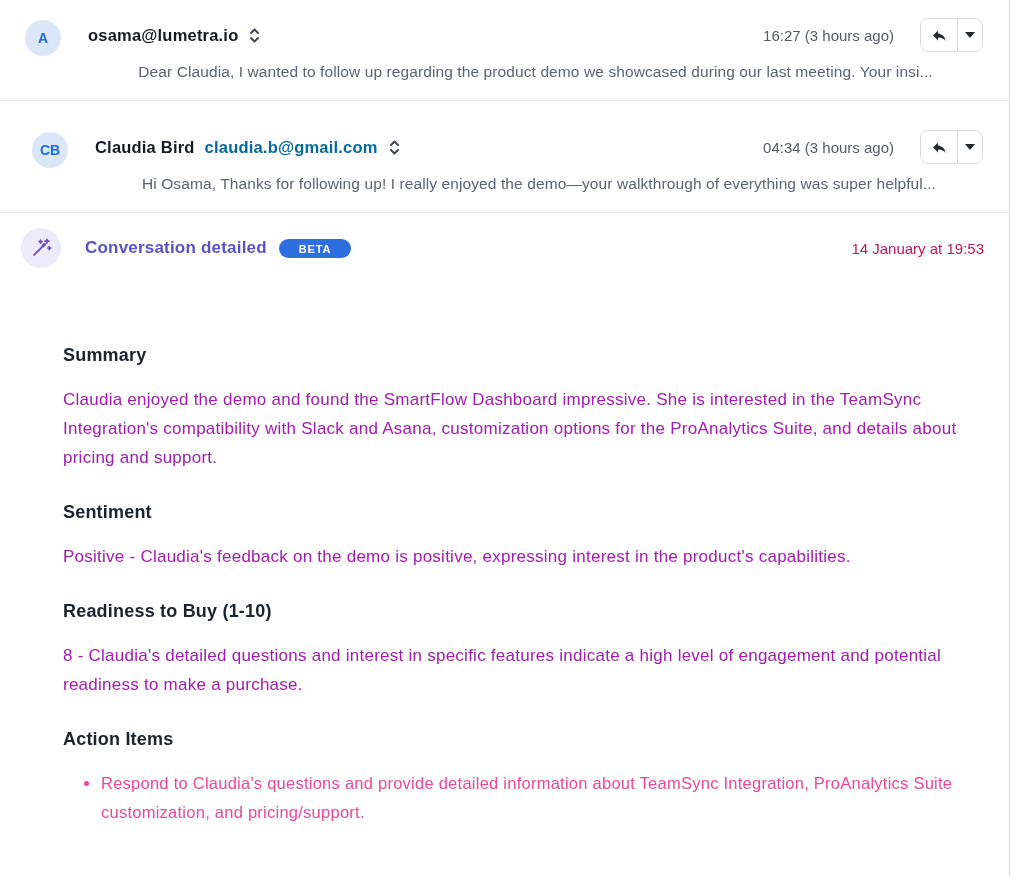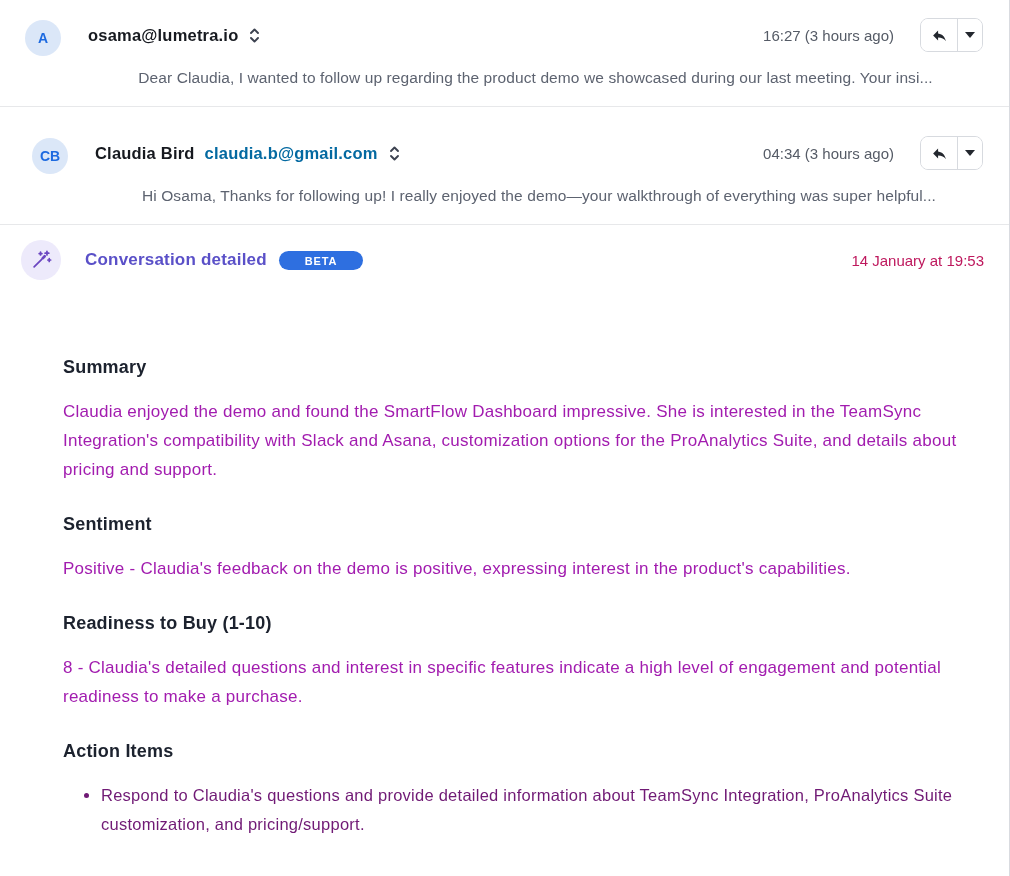--- a/index.html
+++ b/index.html
@@ -24,45 +24,45 @@
   .head-spacer { flex: 1; }
   .time { font-size: 15px; color: #555b66; white-space: nowrap; }
   .btn-group {
     display: flex; align-items: stretch; height: 34px; margin-left: 26px;
     border: 1px solid #d7dadf; border-radius: 8px; background: #fff; overflow: hidden;
   }
   .btn { display: flex; align-items: center; justify-content: center; cursor: pointer; background: #fff; border: none; }
   .btn.reply { width: 36px; }
   .btn.caret { width: 25px; border-left: 1px solid #d7dadf; }
   .snippet {
-    margin-top: 17px; padding-bottom: 19px;
+    margin-top: 11px; padding-bottom: 19px;
     font-size: 15.5px; color: #5d6370; letter-spacing: .1px;
     white-space: nowrap; overflow: hidden;
   }
   .divider { border-top: 1px solid #e7e8ea; }
 
   
   .summary-head { display: flex; align-items: center; padding: 15px 25px 0 21px; }
   .wand-circle {
     width: 40px; height: 40px; border-radius: 50%; background: #edeafb;
     display: flex; align-items: center; justify-content: center; flex: 0 0 40px;
   }
   .summary-title { margin-left: 24px; font-size: 17px; font-weight: 700; color: #5a50c8; letter-spacing: .2px; }
   .beta-badge {
     margin-left: 12px; background: #2e6fe0; color: #fff; font-size: 11px; font-weight: 700;
-    letter-spacing: .8px; padding: 4px 26px 3px; border-radius: 999px; display: inline-block;
+    letter-spacing: .8px; padding: 4px 20px 3px; border-radius: 999px; display: inline-block;
   }
   .summary-time { margin-left: auto; font-size: 15px; color: #be185d; white-space: nowrap; }
 
   .summary-body { padding: 77px 20px 0 63px; }
   .summary-body h3 { font-size: 18px; font-weight: 700; color: #1c222e; margin-top: 30px; letter-spacing: .2px; }
   .summary-body h3:first-child { margin-top: 0; }
   .summary-body p { margin-top: 19px; font-size: 17px; color: #a21caf; line-height: 29px; letter-spacing: .25px; }
   .summary-body ul { margin-top: 19px; padding-left: 38px; }
-  .summary-body li { font-size: 16.5px; color: #701a75; line-height: 29px; letter-spacing: .25px; }
+  .summary-body li { font-size: 16.5px; color: #ec4899; line-height: 29px; letter-spacing: .25px; }
 
   svg { display: block; }
 </style>
 </head>
 <body>
 
 <div class="page">
 
   <div class="email-row">
     <div class="avatar">A</div>

